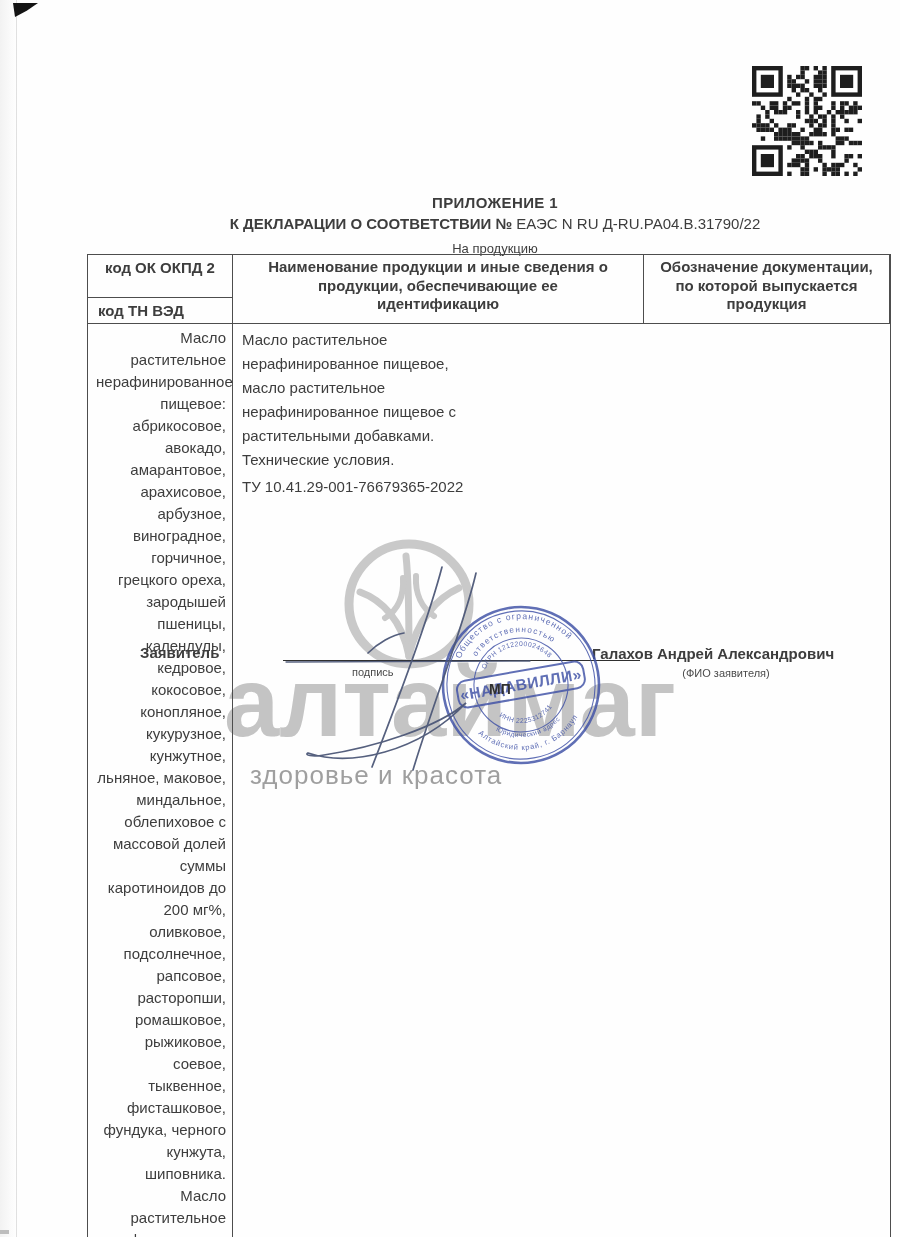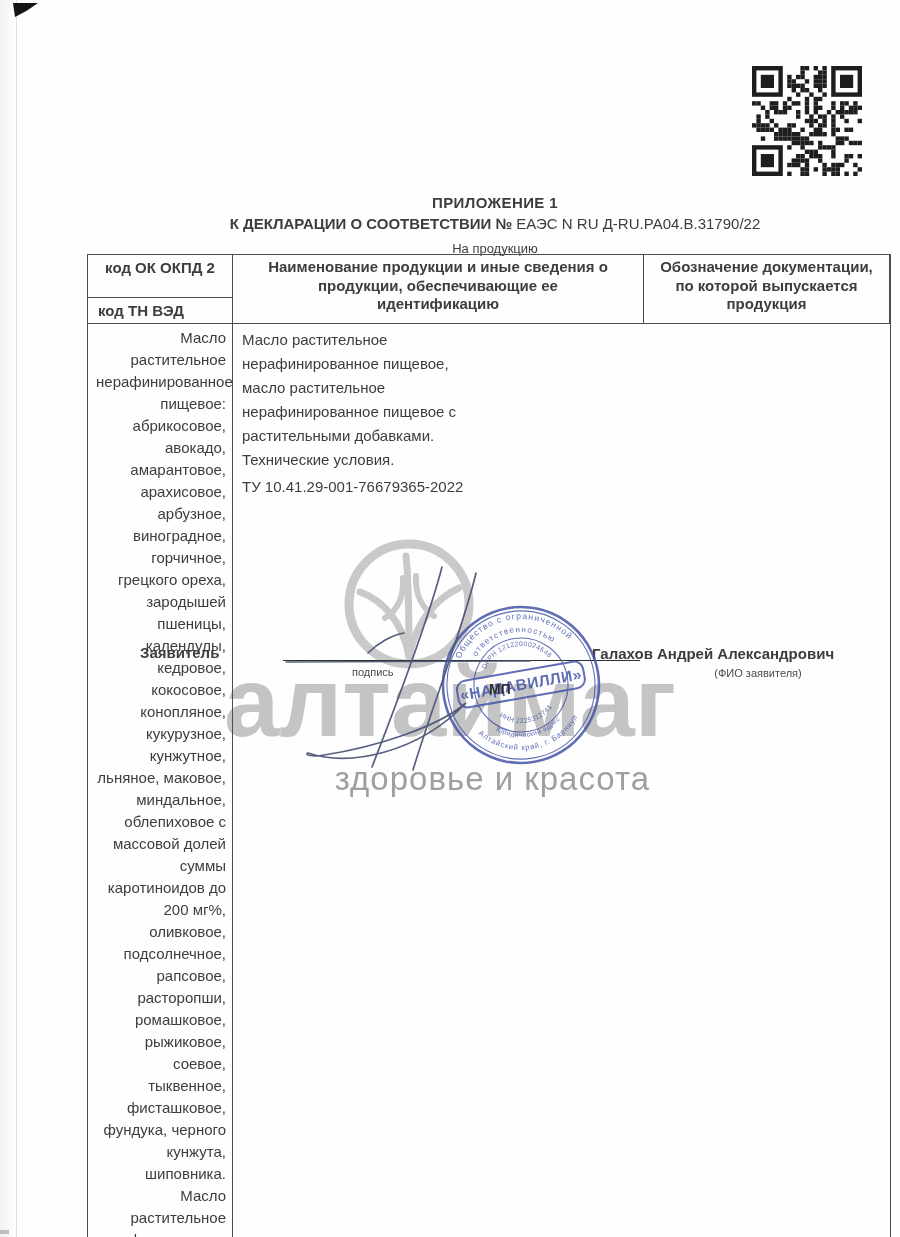--- a/index.html
+++ b/index.html
@@ -52,29 +52,29 @@
   .body-col2 { padding:3px 6px 0 8px; line-height:22px; white-space:pre-line;text-align:right; }
   .body-col3 { padding:4px 4px 0 9px; line-height:24px; }
   .body-col3 .doc-text { white-space:pre-line; }
   .body-col3 .tu { margin-top:3px; }
 
   
   .wm-logo { position:absolute; left:340px; top:538px; z-index:1; }
   .wm-brand { position:absolute; left:222px; top:648px; z-index:1; }
   .wm-tagline {
     position:absolute; left:250px; top:760px; width:400px; z-index:1;
-    text-align:right; font-size:33px; color:#9f9f9f; letter-spacing:1px;
+    text-align:left; font-size:26px; color:#9f9f9f; letter-spacing:1px;
   }
 
   
   .applicant-label { position:absolute; left:140px; top:644px; font-size:15px; font-weight:bold; z-index:3; }
   .sig-line { position:absolute; left:283px; top:660px; width:357px; border-top:1.7px solid #2f2f2f; z-index:3; }
   .sig-caption { position:absolute; left:352px; top:666px; width:90px; text-align:left; font-size:11px; color:#4a4a4a; z-index:3; }
   .applicant-name { position:absolute; left:592px; top:645px; width:268px; font-size:15px; font-weight:bold; z-index:3; }
-  .name-caption { position:absolute; left:624px; top:667px; width:268px; text-align:center; font-size:11px; color:#4a4a4a; z-index:3; }
+  .name-caption { position:absolute; left:592px; top:667px; width:268px; text-align:center; font-size:11px; color:#4a4a4a; z-index:3; }
   .signature-svg { position:absolute; left:280px; top:555px; z-index:4; }
   .stamp-svg { position:absolute; left:436px; top:600px; z-index:3; opacity:0.82; transform:rotate(-10deg); }
   .mp-label { position:absolute; left:489px; top:681px; font-size:14px; font-weight:bold; color:#2f2f2f; z-index:5; }
 </style>
 </head>
 <body>
 
 <div class="page">
 
   <div class="scan-edge-left"></div>

